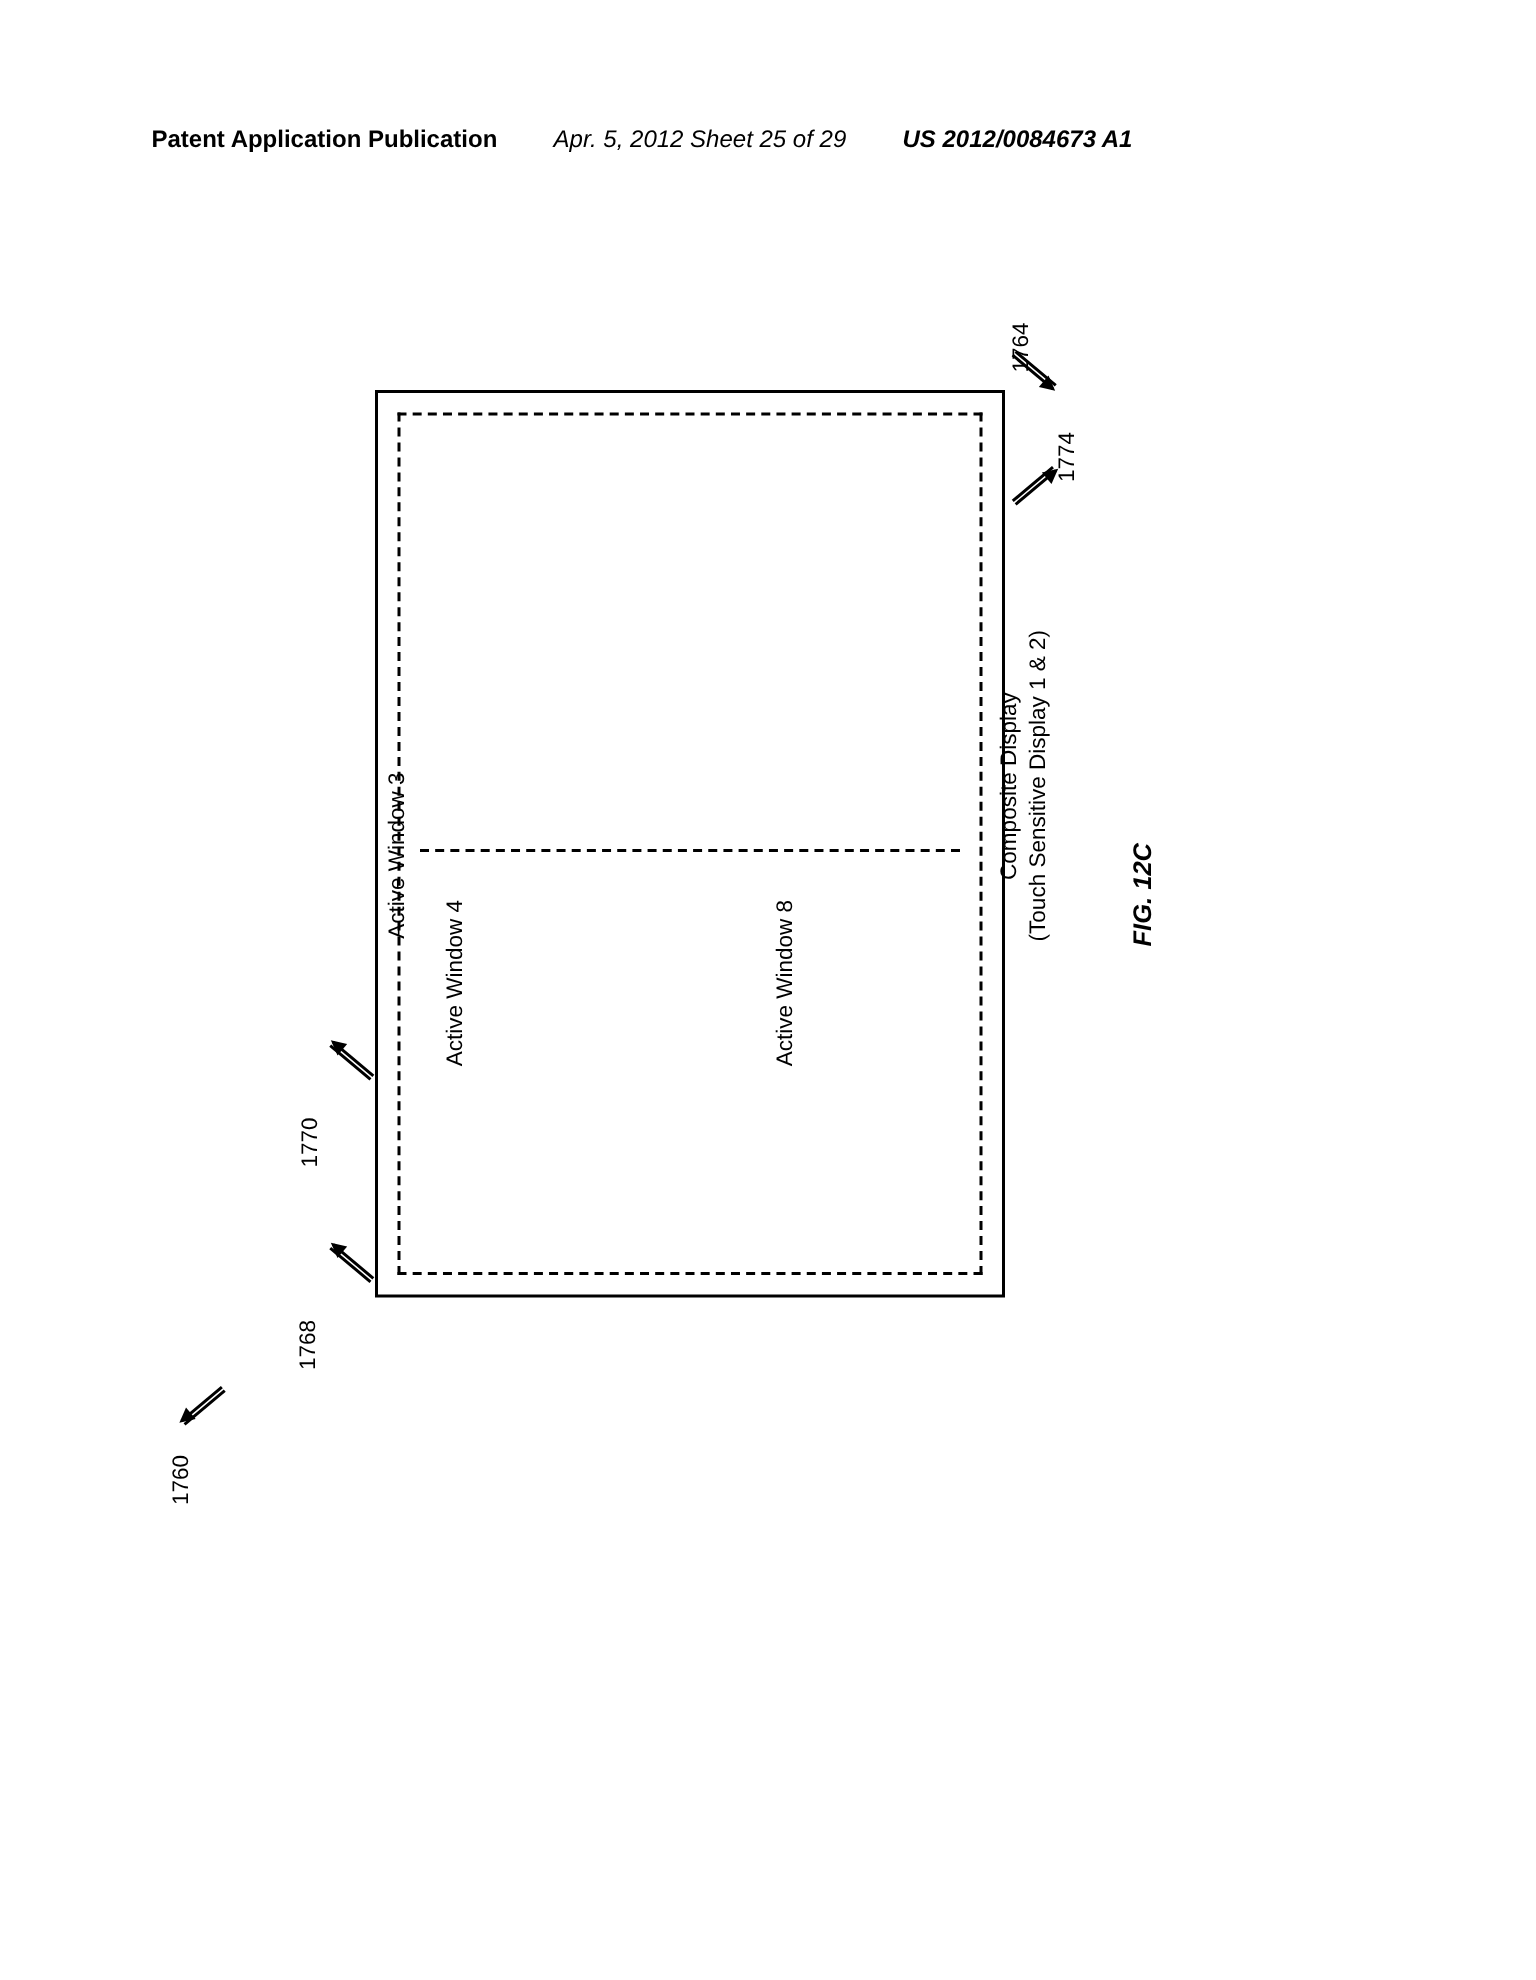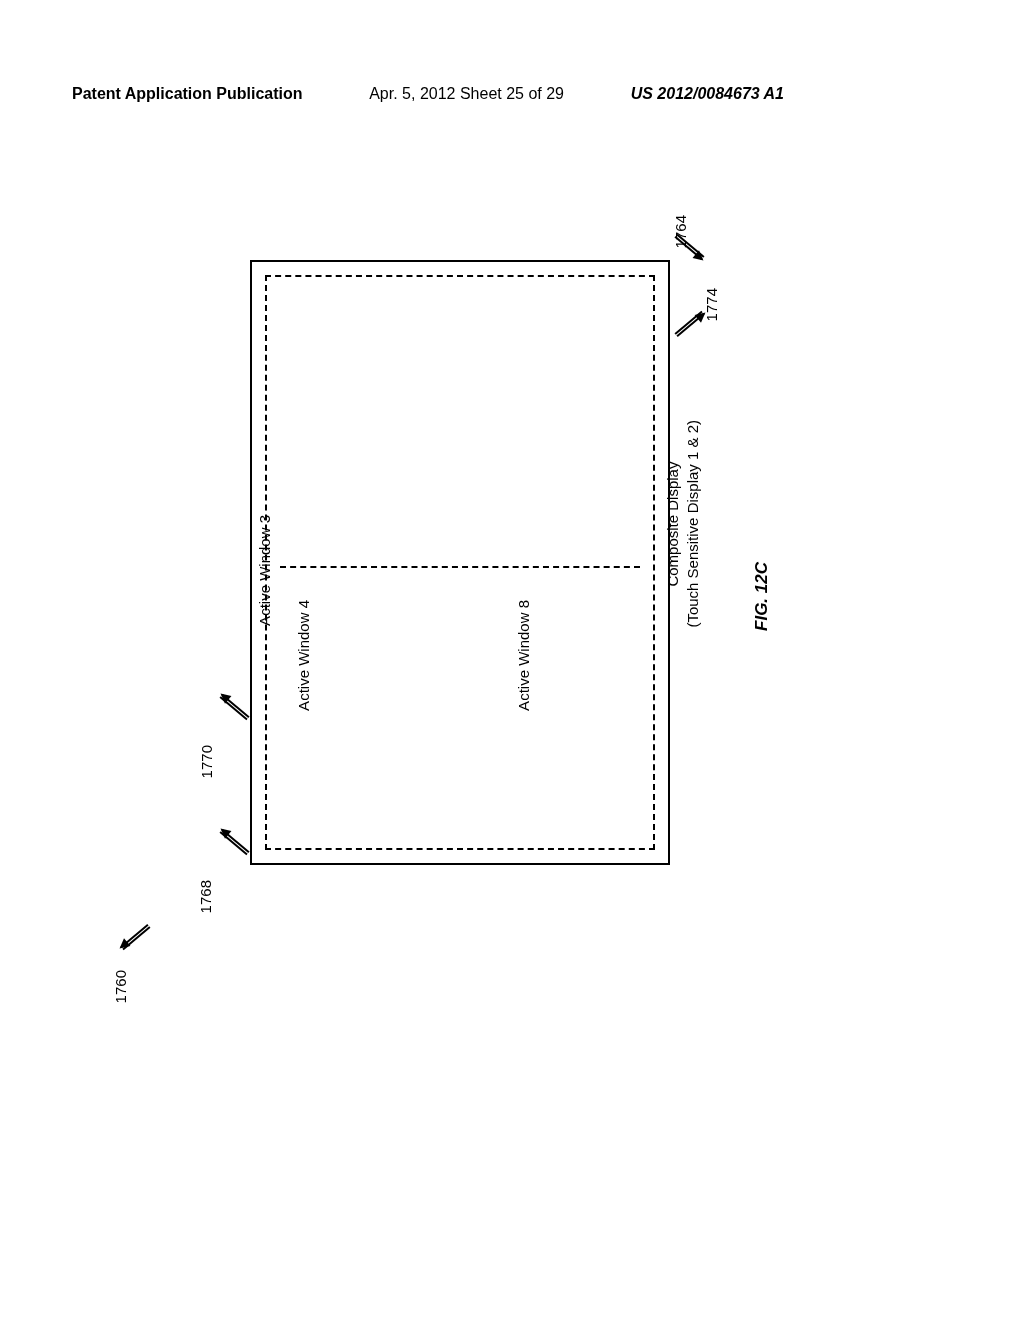--- a/index.html
+++ b/index.html
@@ -14,29 +14,30 @@
       font-family: Arial, sans-serif;
       position: relative;
     }
     .header {
       position: absolute;
       top: 85px;
       left: 0;
       width: 856px;
       display: flex;
       justify-content: space-between;
-      padding: 0 72px;
+      padding: 0 101px;
       font-size: 16px;
       font-weight: bold;
     }
     .header-left {
       font-weight: bold;
     }
     .header-center {
       font-weight: normal;
+      font-style: italic;
     }
     .header-right {
       font-weight: bold;
       font-style: italic;
     }
     .diagram-area {
       position: absolute;
       top: 180px;
       left: 110px;
       width: 800px;

